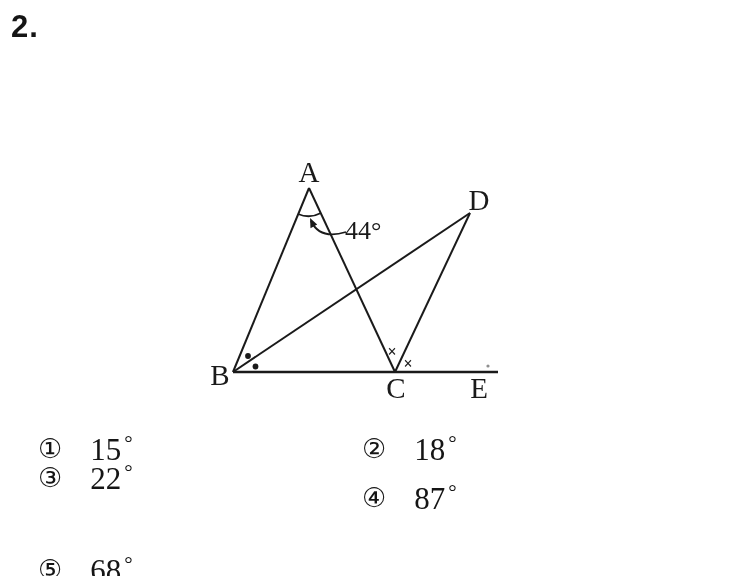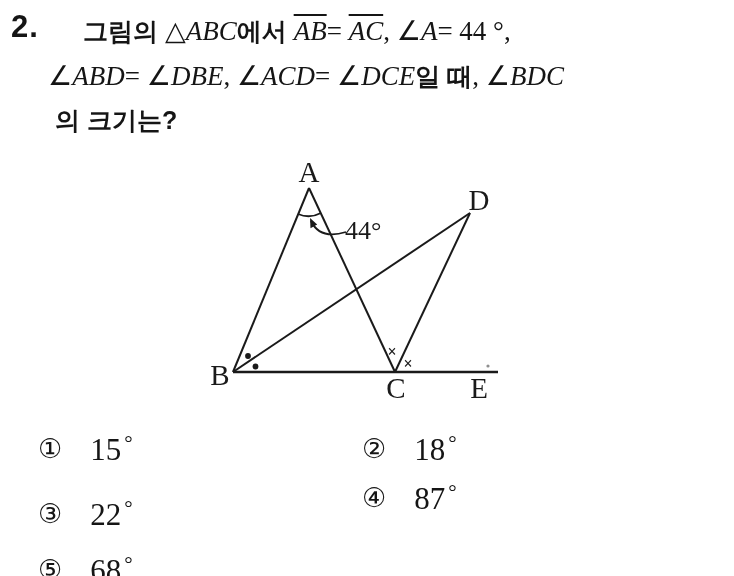--- a/index.html
+++ b/index.html
@@ -22,45 +22,36 @@
   .var { font-family:"Liberation Serif",serif; font-style:italic; font-size:27px; }
   .ovl { font-family:"Liberation Serif",serif; font-style:italic; font-size:27px; text-decoration:overline; }
   .figure { position:absolute; left:180px; top:150px; }
   .figure line, .figure path { stroke:#1a1a1a; fill:none; }
   .figure .vlabel { font-family:"Liberation Serif",serif; font-size:29px; fill:#1a1a1a; }
   .figure .anglabel { font-family:"Liberation Serif",serif; font-size:26px; fill:#1a1a1a; }
   .figure .cross { font-family:"Liberation Serif",serif; font-size:16px; font-weight:700; fill:#1a1a1a; }
   .choice { position:absolute; white-space:nowrap; }
   #choice-1 { left:38px;  top:431px; }
   #choice-2 { left:362px; top:431px;text-align:center; }
-  #choice-3 { left:38px;  top:496px; }
+  #choice-3 { left:38px;  top:460px; }
   #choice-4 { left:362px; top:480px; }
   #choice-5 { left:38px;  top:552px; }
   .marker { font-family:"DejaVu Sans",sans-serif; font-size:27px; vertical-align:2px; }
   .val    { font-family:"Liberation Serif",serif; font-size:31px; margin-left:28px; }
   .deg    { font-family:"Liberation Serif",serif; font-size:21px; vertical-align:10px; margin-left:3px; }
 </style>
 </head>
 <body>
 
 <div class="page">
 
   <span class="qnum">2.</span>
 
-  <div class="stem-line" id="line1">
-    <span class="kr">그림의 </span><span class="sym">△</span><span class="var">ABC</span><span class="kr">에서 </span><span class="ovl">AB</span><span class="sym">= </span><span class="ovl">AC</span><span class="sym">,  ∠</span><span class="var">A</span><span class="sym">= 44 °,</span>
-  </div>
 
-  <div class="stem-line" id="line2">
-    <span class="sym">∠</span><span class="var">ABD</span><span class="sym">= ∠</span><span class="var">DBE</span><span class="sym">,  ∠</span><span class="var">ACD</span><span class="sym">= ∠</span><span class="var">DCE</span><span class="kr">일 때</span><span class="sym">,  ∠</span><span class="var">BDC</span>
-  </div>
 
-  <div class="stem-line" id="line3">
-    <span class="kr">의 크기는?</span>
-  </div>
 
   <svg class="figure" width="340" height="256" viewBox="0 0 340 256">
 
     <line x1="53" y1="222" x2="318" y2="222" stroke-width="2.5"></line>
 
     <line x1="129" y1="38" x2="53" y2="222" stroke-width="2"></line>
     <line x1="129" y1="38" x2="215" y2="222" stroke-width="2"></line>
     <line x1="53" y1="222" x2="290" y2="63" stroke-width="2"></line>
     <line x1="215" y1="222" x2="290" y2="63" stroke-width="2"></line>
 

